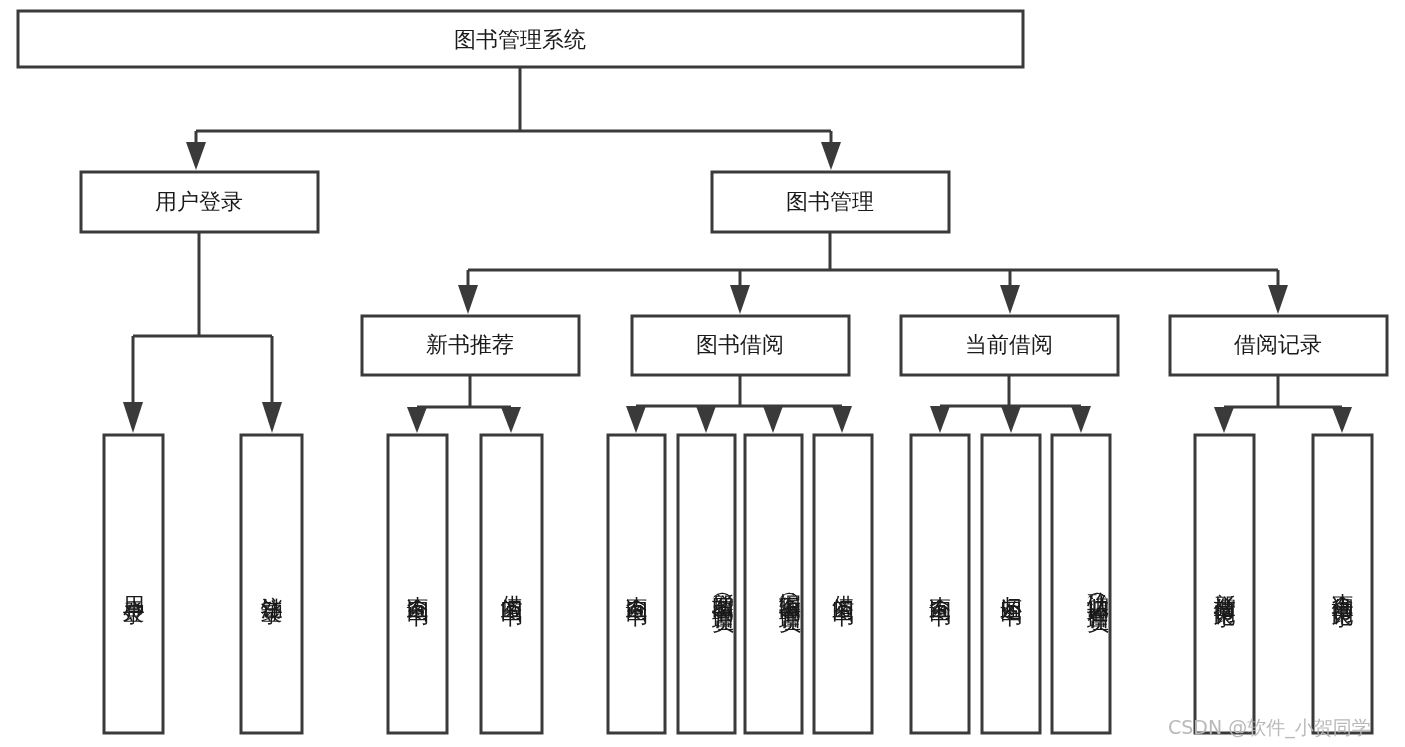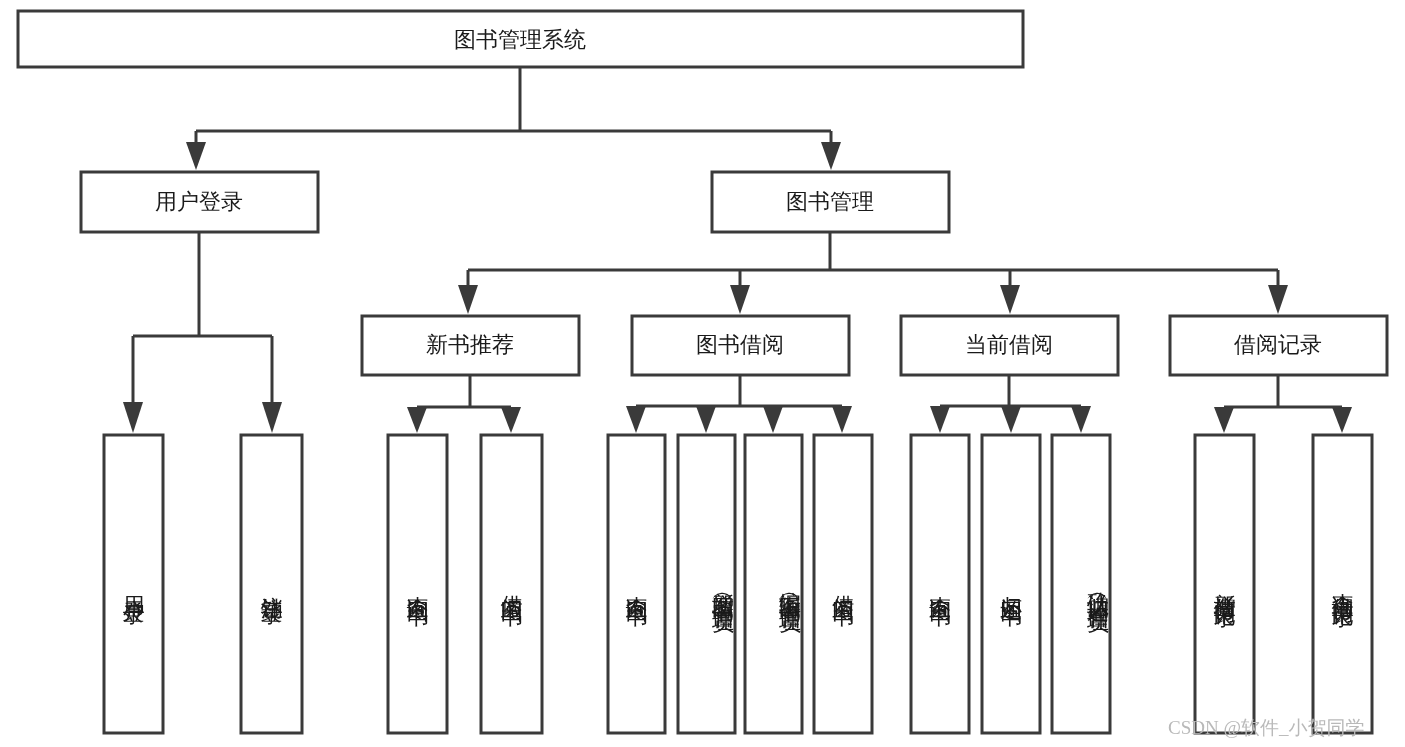--- a/index.html
+++ b/index.html
@@ -189,15 +189,15 @@
   <div class="node-label-v" style="left:745px; top:441px; width:57px; height:292px; align-items:flex-start;">编辑图书（管理员）</div>
   <div class="node-label-v" style="left:814px; top:435px; width:58px; height:298px;">借阅图书</div>
 
   <div class="node-label-v" style="left:911px; top:435px; width:58px; height:298px;">查询图书</div>
   <div class="node-label-v" style="left:982px; top:435px; width:58px; height:298px;">归还图书</div>
   <div class="node-label-v" style="left:1052px; top:441px; width:58px; height:292px; align-items:flex-start;">确认归还（管理员）</div>
 
   <div class="node-label-v" style="left:1195px; top:435px; width:59px; height:298px;">新增借阅记录</div>
   <div class="node-label-v" style="left:1313px; top:435px; width:59px; height:298px;">查询借阅记录</div>
 
-  <div class="watermark" style="left:1168px; top:715px;font-family:Liberation Serif, serif;">CSDN @软件_小贺同学</div>
+  <div class="watermark" style="left:1168px; top:715px;">CSDN @软件_小贺同学</div>
 
 </div>
 
 </body></html>

